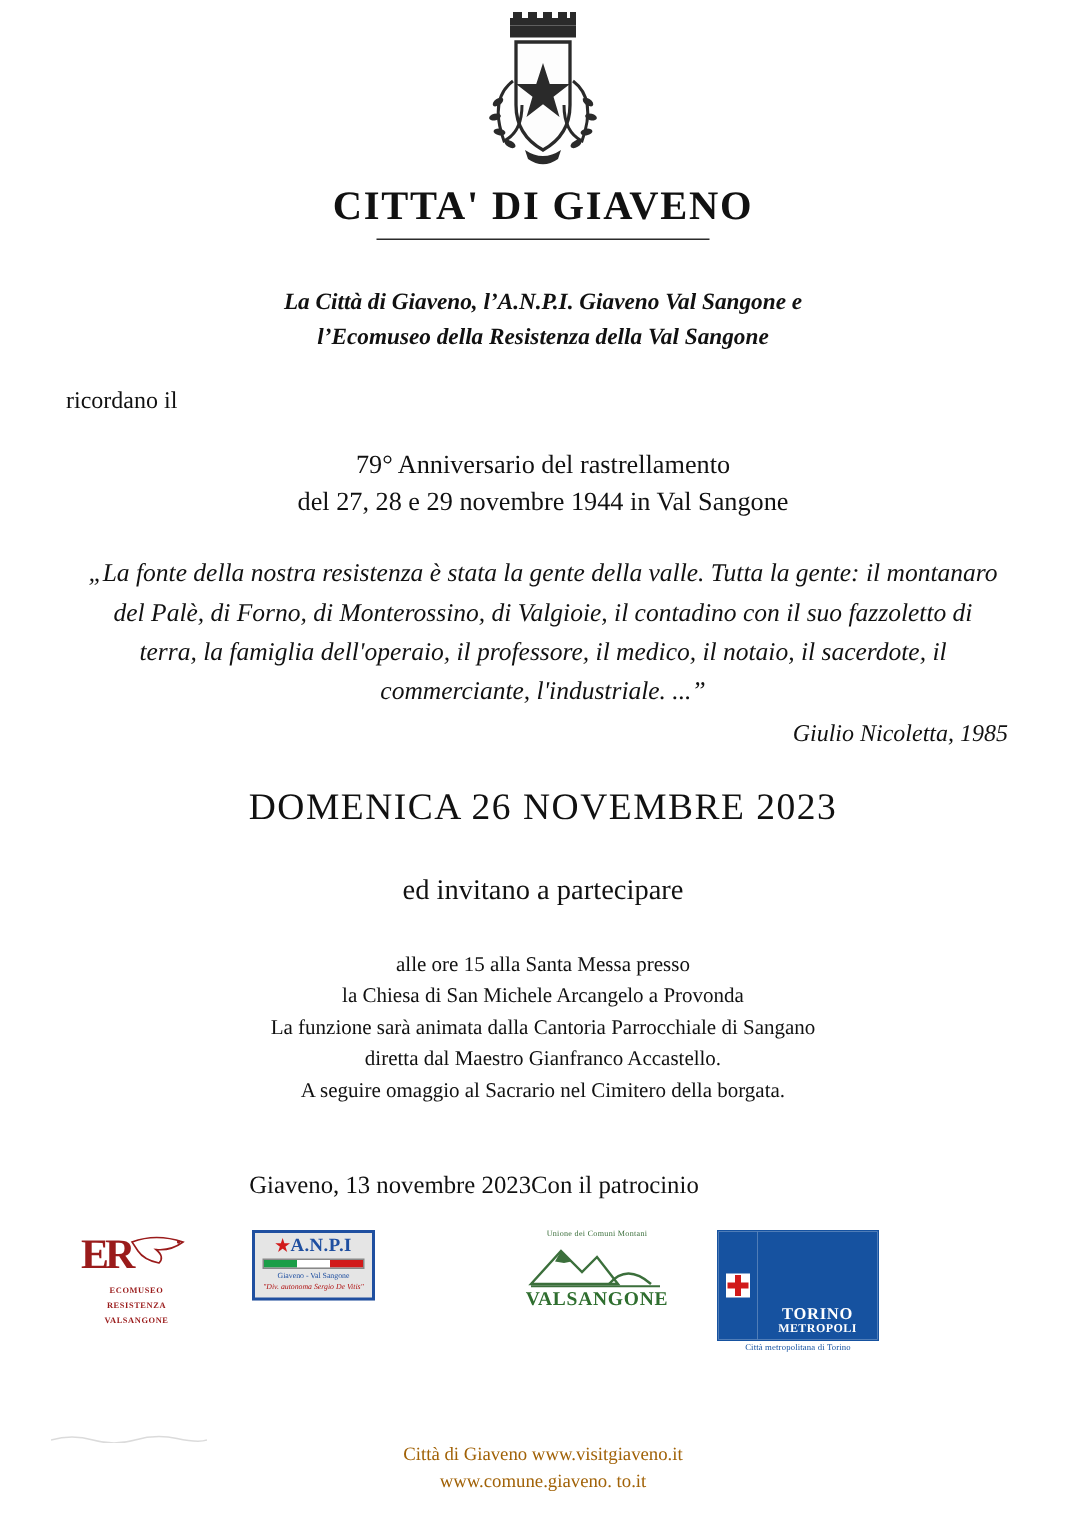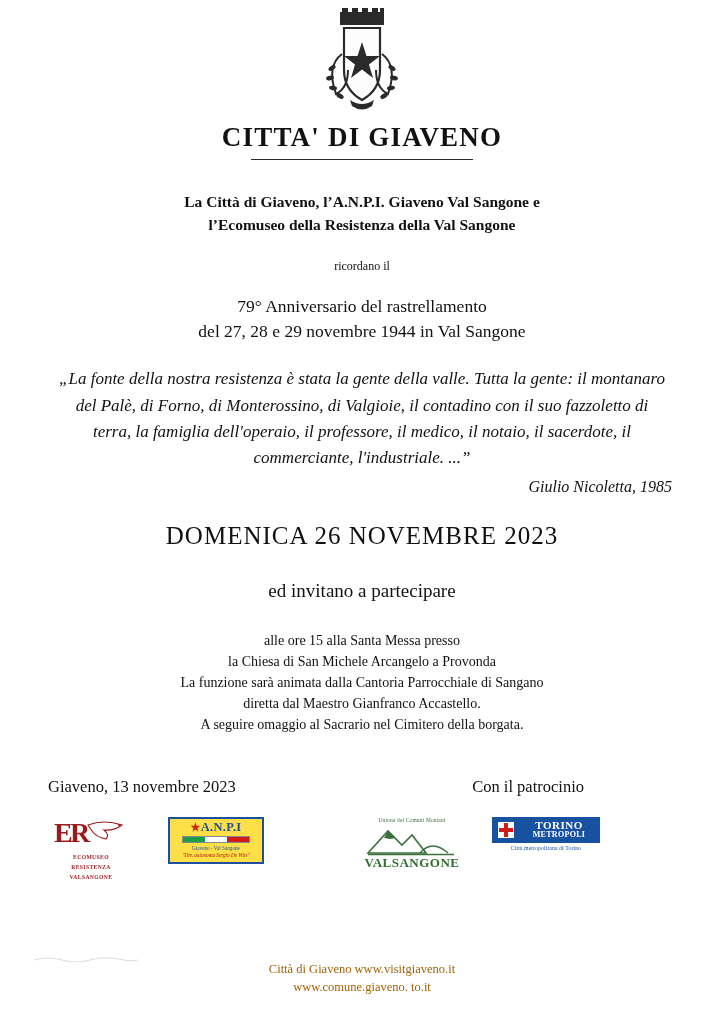--- a/index.html
+++ b/index.html
@@ -51,25 +51,25 @@
     margin: 6px auto 0 auto;
   }
 
   
   .organisers {
     text-align: center;
     font-size: 15.5px;
     font-weight: bold;
     line-height: 1.5;
     margin-top: 30px;
+    font-style: italic;
   }
 
   .remember {
-    text-align: center;
-    font-size: 12px;
+    font-size: 16px;
     margin-top: 22px;
   }
 
   .anniversary {
     text-align: center;
     font-size: 17.5px;
     line-height: 1.45;
     margin-top: 20px;
   }
 
@@ -108,21 +108,21 @@
   .details {
     text-align: center;
     font-size: 14px;
     line-height: 1.5;
     margin-top: 28px;
   }
 
   
   .sig-row {
     display: flex;
-    justify-content: space-between;
+    justify-content: center;
     align-items: flex-start;
     margin-top: 42px;
     padding: 0 4px;
   }
   .sig-left {
     font-size: 16.5px;
   }
   .sig-right {
     font-size: 16.5px;
     padding-right: 92px;
@@ -142,23 +142,23 @@
   }
   .logo-group-right {
     display: flex;
     align-items: flex-start;
     gap: 28px;
     margin-left: 96px;
   }
 
   
   .logo-anpi {
-    width: 96px;
+    width: 82px;
     border: 2px solid #1f4fa0;
-    background: #fde047;
+    background: #e5e5e5;
     text-align: center;
     padding: 2px 0 3px 0;
     box-sizing: border-box;
   }
   .anpi-top {
     font-size: 12.5px;
     font-weight: bold;
     color: #1f4fa0;
     letter-spacing: 0.3px;
     line-height: 1.1;
@@ -250,21 +250,21 @@
   }
   .tm-cross::before { left: 6px; top: 1px; width: 4px; height: 14px; }
   .tm-cross::after { top: 6px; left: 1px; height: 4px; width: 14px; }
   .tm-right {
     flex: 1;
     background: #1652a0;
     color: #fff;
     text-align: center;
     padding: 2px 0;
   }
-  .tm-t1 { font-size: 11px; font-weight: bold; letter-spacing: 0.5px; line-height: 1.05; }
+  .tm-t1 { font-size: 11px; font-weight: bold; letter-spacing: 0.5px; line-height: 1.05; margin-top: 48px; }
   .tm-t2 { font-size: 8px; font-weight: bold; letter-spacing: 0.3px; line-height: 1.1; }
   .tm-cap {
     font-size: 5.8px;
     color: #1652a0;
     text-align: center;
     margin-top: 2px;
     letter-spacing: 0.1px;
   }
 
   

